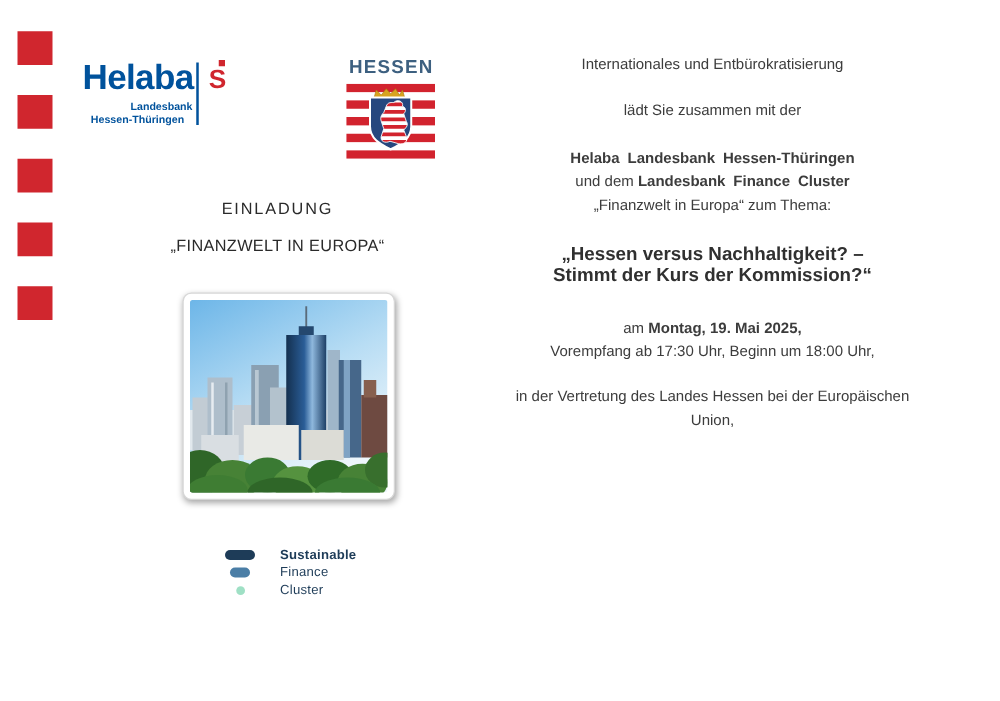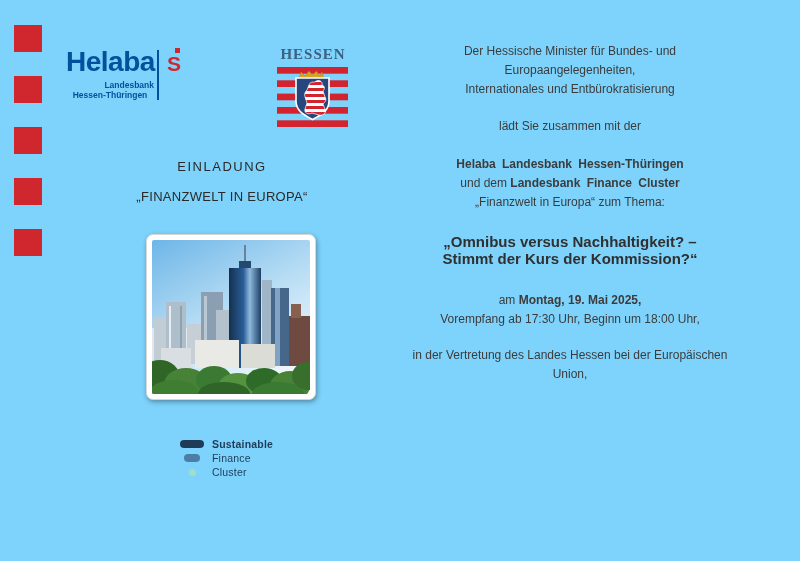--- a/index.html
+++ b/index.html
@@ -12,62 +12,62 @@
     --sfc-mint:#9fe0c5;
     --body-text:#3c3c3c;
     --title-text:#2a2a2a;
   }
   *{margin:0;padding:0;box-sizing:border-box;}
   html,body{background:#e9e9e9;}
   body{font-family:"Liberation Sans",sans-serif;}
   .page{
     position:relative;
     width:800px;height:561px;
-    background:#7dd3fc;
+    background:#ffffff;
     overflow:hidden;
     margin:0 auto;
   }
 
   
   .square-col{position:absolute;left:14px;top:25px;width:28px;}
   .red-square{width:28px;height:27px;background:var(--brand-red);margin-bottom:24px;}
 
   
   .helaba-logo{position:absolute;left:66px;top:46px;width:120px;height:56px;color:var(--helaba-blue);}
   .helaba-word{position:absolute;left:0;top:2px;font-size:28px;font-weight:bold;letter-spacing:-.5px;line-height:28px;}
   .helaba-divider{position:absolute;left:91px;top:4px;width:2px;height:50px;background:var(--helaba-blue);}
   .sparkasse{position:absolute;left:97px;top:2px;width:22px;text-align:center;}
   .sk-dot{display:block;width:5px;height:5px;background:var(--brand-red);margin:0 0 1px 12px;}
   .sk-s{display:block;font-weight:bold;font-size:21px;line-height:19px;color:var(--brand-red);}
   .helaba-sub{position:absolute;left:0;width:88px;text-align:right;font-weight:bold;font-size:8.5px;line-height:10px;}
   .helaba-sub1{top:34px;}
   .helaba-sub2{top:44px;text-align:center;}
 
   
-  .hessen-logo{position:absolute;left:277px;top:44px;width:72px;font-family:Liberation Serif, serif;}
+  .hessen-logo{position:absolute;left:277px;top:44px;width:72px;}
   .hessen-word{font-size:15px;font-weight:bold;letter-spacing:1px;color:var(--hessen-blue);text-align:center;line-height:20px;}
   .hessen-arms{display:block;margin-top:3px;}
 
   
   .invite-head{position:absolute;left:60px;top:155px;width:324px;text-align:center;color:var(--title-text);}
   .invite-title{font-size:13px;letter-spacing:1.5px;line-height:24px;font-weight:normal;}
   .invite-subtitle{margin-top:9px;font-size:13px;font-weight:normal;letter-spacing:.3px;line-height:17px;}
 
   
   .photo-frame{
     position:absolute;left:146px;top:234px;width:170px;height:166px;
     background:#fff;padding:5px;border-radius:7px;
     border:1px solid #d7d7d7;
     box-shadow:1px 2px 5px rgba(0,0,0,.35);
   }
   .photo-frame svg{display:block;border-radius:2px;}
 
   
   .sfc-logo{position:absolute;left:178px;top:437px;color:var(--sfc-navy);}
-  .sfc-row{display:flex;align-items:center;height:14px;}
+  .sfc-row{display:flex;align-items:center;height:14px;gap:12px;}
   .sfc-mark{width:28px;display:flex;justify-content:center;}
   .sfc-pill1{width:24px;height:8px;border-radius:4px;background:var(--sfc-navy);}
   .sfc-pill2{width:16px;height:8px;border-radius:4px;background:var(--sfc-blue);}
   .sfc-dot{width:7px;height:7px;border-radius:50%;background:var(--sfc-mint);}
   .sfc-text{margin-left:6px;font-size:10.5px;line-height:14px;letter-spacing:.2px;}
   .sfc-text.bold{font-weight:bold;}
 
   
   .right-col{
     position:absolute;left:398px;top:42px;width:344px;
@@ -197,28 +197,27 @@
     </div>
     <div class="sfc-row">
       <span class="sfc-mark">
           <span class="sfc-dot"></span>
         </span>
       <span class="sfc-text">Cluster</span>
     </div>
   </div>
 
   <div class="right-col">
-    <div>Der Hessische Minister für Bundes- und Europaangelegenheiten,</div>
     <div>Internationales und Entbürokratisierung</div>
     <div class="mt18">lädt Sie zusammen mit der</div>
     <div class="b wide-words mt19">Helaba Landesbank Hessen-Thüringen</div>
     <div><span>und dem </span><span class="b wide-words">Landesbank Finance Cluster</span></div>
     <div>„Finanzwelt in Europa“ zum Thema:</div>
     <div class="topic mt21">
-      <div>„Omnibus versus Nachhaltigkeit? –</div>
+      <div>„Hessen versus Nachhaltigkeit? –</div>
       <div>Stimmt der Kurs der Kommission?“</div>
     </div>
     <div class="mt24"><span>am </span><span class="b">Montag, 19. Mai 2025,</span></div>
     <div>Vorempfang ab 17:30 Uhr, Beginn um 18:00 Uhr,</div>
     <div class="mt17">in der Vertretung des Landes Hessen bei der Europäischen Union,</div>
   </div>
 
 </div>
 
 </body></html>

